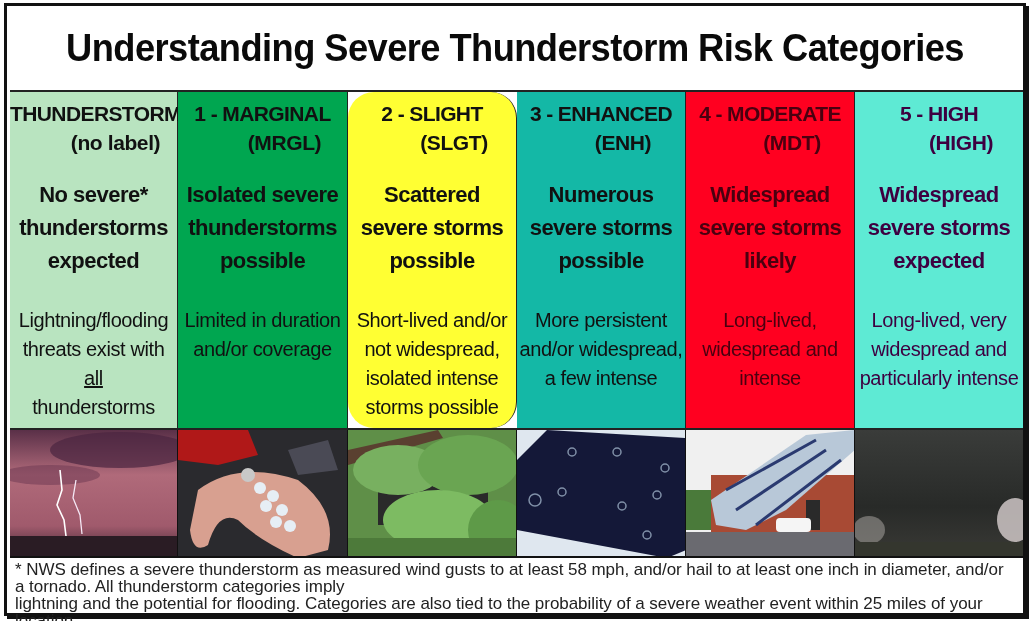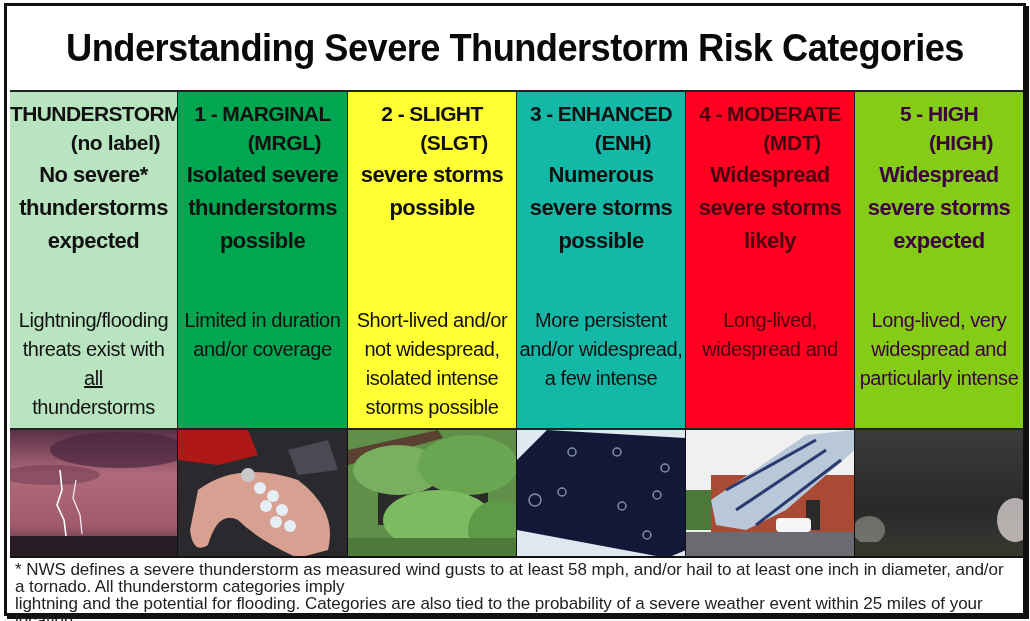--- a/index.html
+++ b/index.html
@@ -28,21 +28,21 @@
   }
   .col:last-child { border-right: none; }
   .col .name {
     font-weight: bold; font-size: 21px; line-height: 28px; letter-spacing: -0.6px;
     white-space: nowrap;
   }
   .col .abbr {
     font-weight: bold; font-size: 21px; line-height: 30px; letter-spacing: -0.4px; margin-left: 44px;
   }
   .col .headline {
-    font-weight: bold; font-size: 22px; line-height: 33px; letter-spacing: -0.5px;
+    margin-top: 20px; font-weight: bold; font-size: 22px; line-height: 33px; letter-spacing: -0.5px;
   }
   .col .detail {
     position: absolute; left: 0; right: 0; top: 214px;
     font-size: 20px; line-height: 29px; letter-spacing: -0.4px;
     padding: 0 2px;
   }
   .col .detail u { text-decoration: underline; }
   .col.dim-red .name, .col.dim-red .abbr, .col.dim-red .headline, .col.dim-red .detail { color: #4a0010; }
   .col.dim-mag .name, .col.dim-mag .abbr, .col.dim-mag .headline, .col.dim-mag .detail { color: #3d0040; }
 
@@ -89,24 +89,25 @@
         <div>Isolated severe</div>
         <div>thunderstorms</div>
         <div>possible</div>
       </div>
       <div class="detail">
         <div>Limited in duration</div>
         <div>and/or coverage</div>
       </div>
     </div>
 
-    <div class="col" style="background:#ffff33;">
+    <div class="col" style="background:#ffff33;border-radius:26px;">
       <div class="name">2 - SLIGHT</div>
       <div class="abbr">(SLGT)</div>
       <div class="headline">
+        <div>Scattered</div>
         <div>severe storms</div>
         <div>possible</div>
       </div>
       <div class="detail">
         <div>Short-lived and/or</div>
         <div>not widespread,</div>
         <div>isolated intense</div>
         <div>storms possible</div>
       </div>
     </div>
@@ -130,24 +131,25 @@
       <div class="name">4 - MODERATE</div>
       <div class="abbr">(MDT)</div>
       <div class="headline">
         <div>Widespread</div>
         <div>severe storms</div>
         <div>likely</div>
       </div>
       <div class="detail">
         <div>Long-lived,</div>
         <div>widespread and</div>
-      </div>
-    </div>
-
-    <div class="col dim-mag" style="background:#84cc16;">
+        <div>intense</div>
+      </div>
+    </div>
+
+    <div class="col dim-mag" style="background:#5eead4;">
       <div class="name">5 - HIGH</div>
       <div class="abbr">(HIGH)</div>
       <div class="headline">
         <div>Widespread</div>
         <div>severe storms</div>
         <div>expected</div>
       </div>
       <div class="detail">
         <div>Long-lived, very</div>
         <div>widespread and</div>

